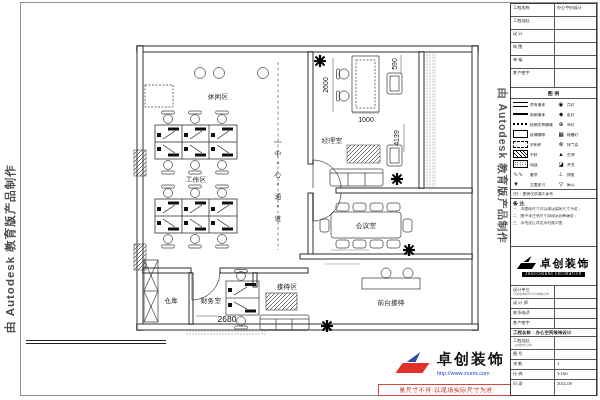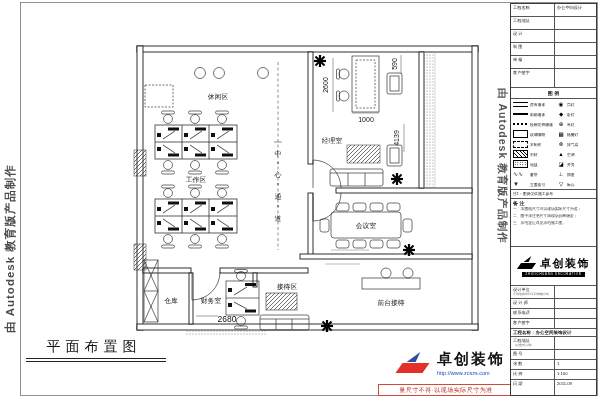--- a/index.html
+++ b/index.html
@@ -352,21 +352,20 @@
     <use href="#plant" x="320" y="61"></use>
     <use href="#plant" x="397" y="179"></use>
     <use href="#plant" x="409" y="250"></use>
     <use href="#plant" x="327" y="326"></use>
   </svg>
 
   <div class="wm wm-left">由 Autodesk 教育版产品制作</div>
   <div class="wm wm-right">由 Autodesk 教育版产品制作</div>
 
   <div class="plan-title">
-    <div class="pt-cn">平面布置图</div>
     <div class="pt-rule"></div>
     <div class="pt-rule2"></div>
   </div>
 
   <div class="footer-logo">
     <div class="lg-mark">
       <div class="lg-blue"></div>
         <div class="lg-red"></div>
     </div>
     <div class="lg-txt">

